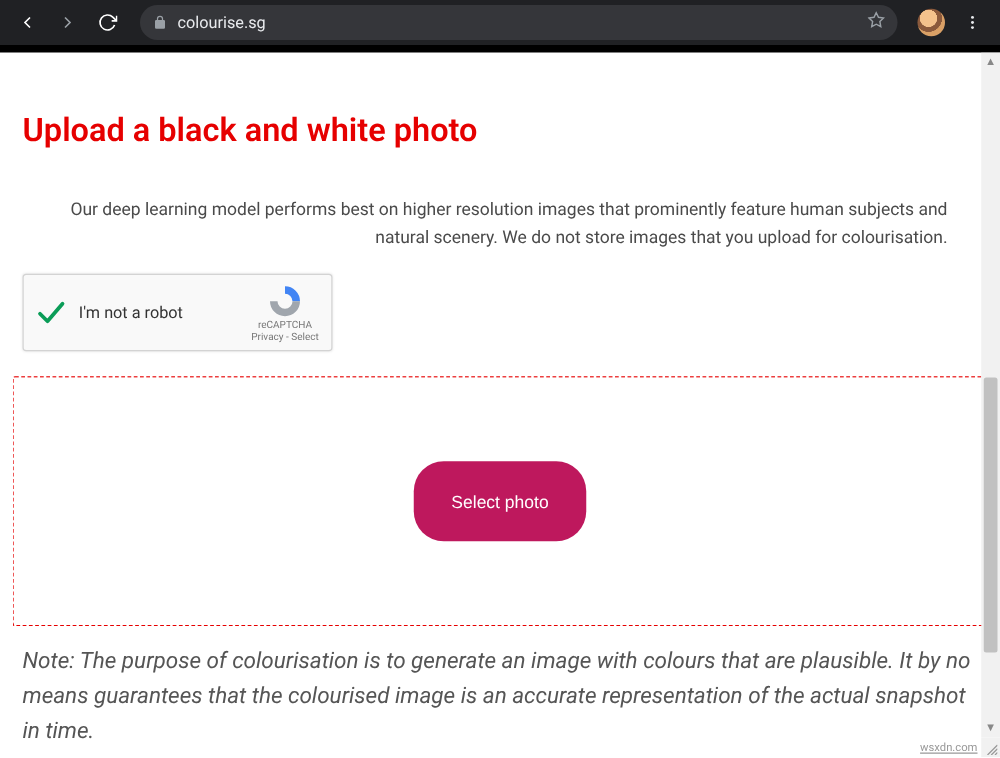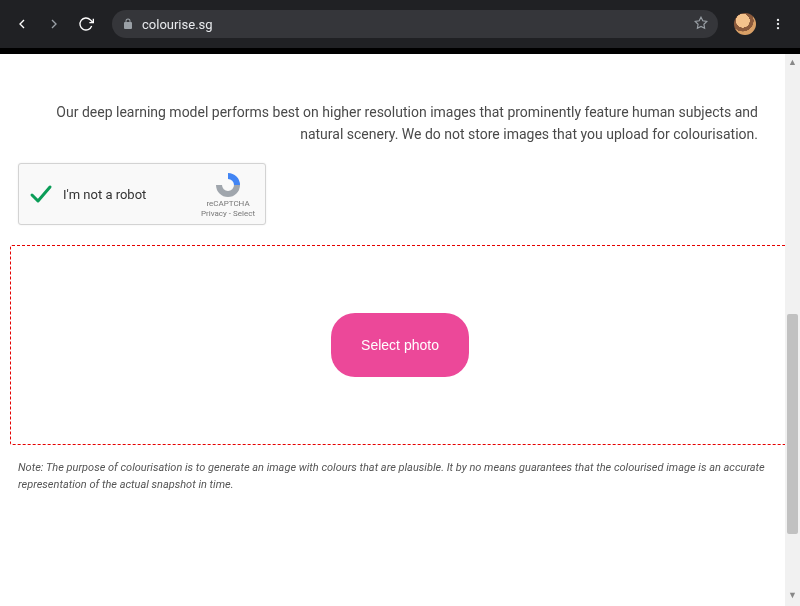--- a/index.html
+++ b/index.html
@@ -7,21 +7,21 @@
       font-family: -apple-system, BlinkMacSystemFont, "Segoe UI", Roboto, Helvetica, Arial, sans-serif;
       background: #fff;
       width: 800px;
       height: 606px;
       overflow: hidden;
       position: relative;
     }
     
     .chrome-bar {
       background: #202124;
-      height: 48px;
+      height: 36px;
       display: flex;
       align-items: center;
       padding: 0 8px;
       gap: 4px;
     }
     .nav-btn {
       width: 28px; height: 28px;
       display: flex; align-items:center; justify-content:center;
       color: #9aa0a6;
       border-radius: 50%;
@@ -114,32 +114,32 @@
     .dropzone {
       border: 1.5px dashed #e60000;
       border-radius: 2px;
       height: 200px;
       display:flex;
       align-items:center;
       justify-content:center;
       margin: 0 -8px 14px -8px;
     }
     .select-btn {
-      background: #ec4899;
+      background: #be185d;
       color:#fff;
       border:none;
       border-radius: 24px;
       padding: 24px 30px;
       font-size: 14px;
       cursor:pointer;
     }
     .note {
       font-style: italic;
       color:#555;
-      font-size: 11px;
+      font-size: 18px;
       line-height:1.55;
       max-width: 760px;
     }
     
     .vscroll {
       position:absolute;
       top:0; right:0; bottom:16px;
       width:15px;
       background:#f1f1f1;
     }
@@ -213,20 +213,21 @@
         <circle cx="12" cy="5" r="2"></circle>
         <circle cx="12" cy="12" r="2"></circle>
         <circle cx="12" cy="19" r="2"></circle>
       </svg>
   </div>
 </div>
 <div class="black-strip"></div>
 
 <div class="page-wrap">
   <div class="content">
+    <h1>Upload a black and white photo</h1>
     <p class="desc">Our deep learning model performs best on higher resolution images that prominently feature human subjects and natural scenery. We do not store images that you upload for colourisation.</p>
 
     <div class="recaptcha">
       <div class="check">
         <svg viewBox="0 0 24 24" fill="none" stroke="#0b9d58" stroke-width="3" stroke-linecap="round" stroke-linejoin="round">
             <polyline points="3 13 9 19 21 5"></polyline>
           </svg>
       </div>
       <div class="label">I'm not a robot</div>
       <div class="right">

